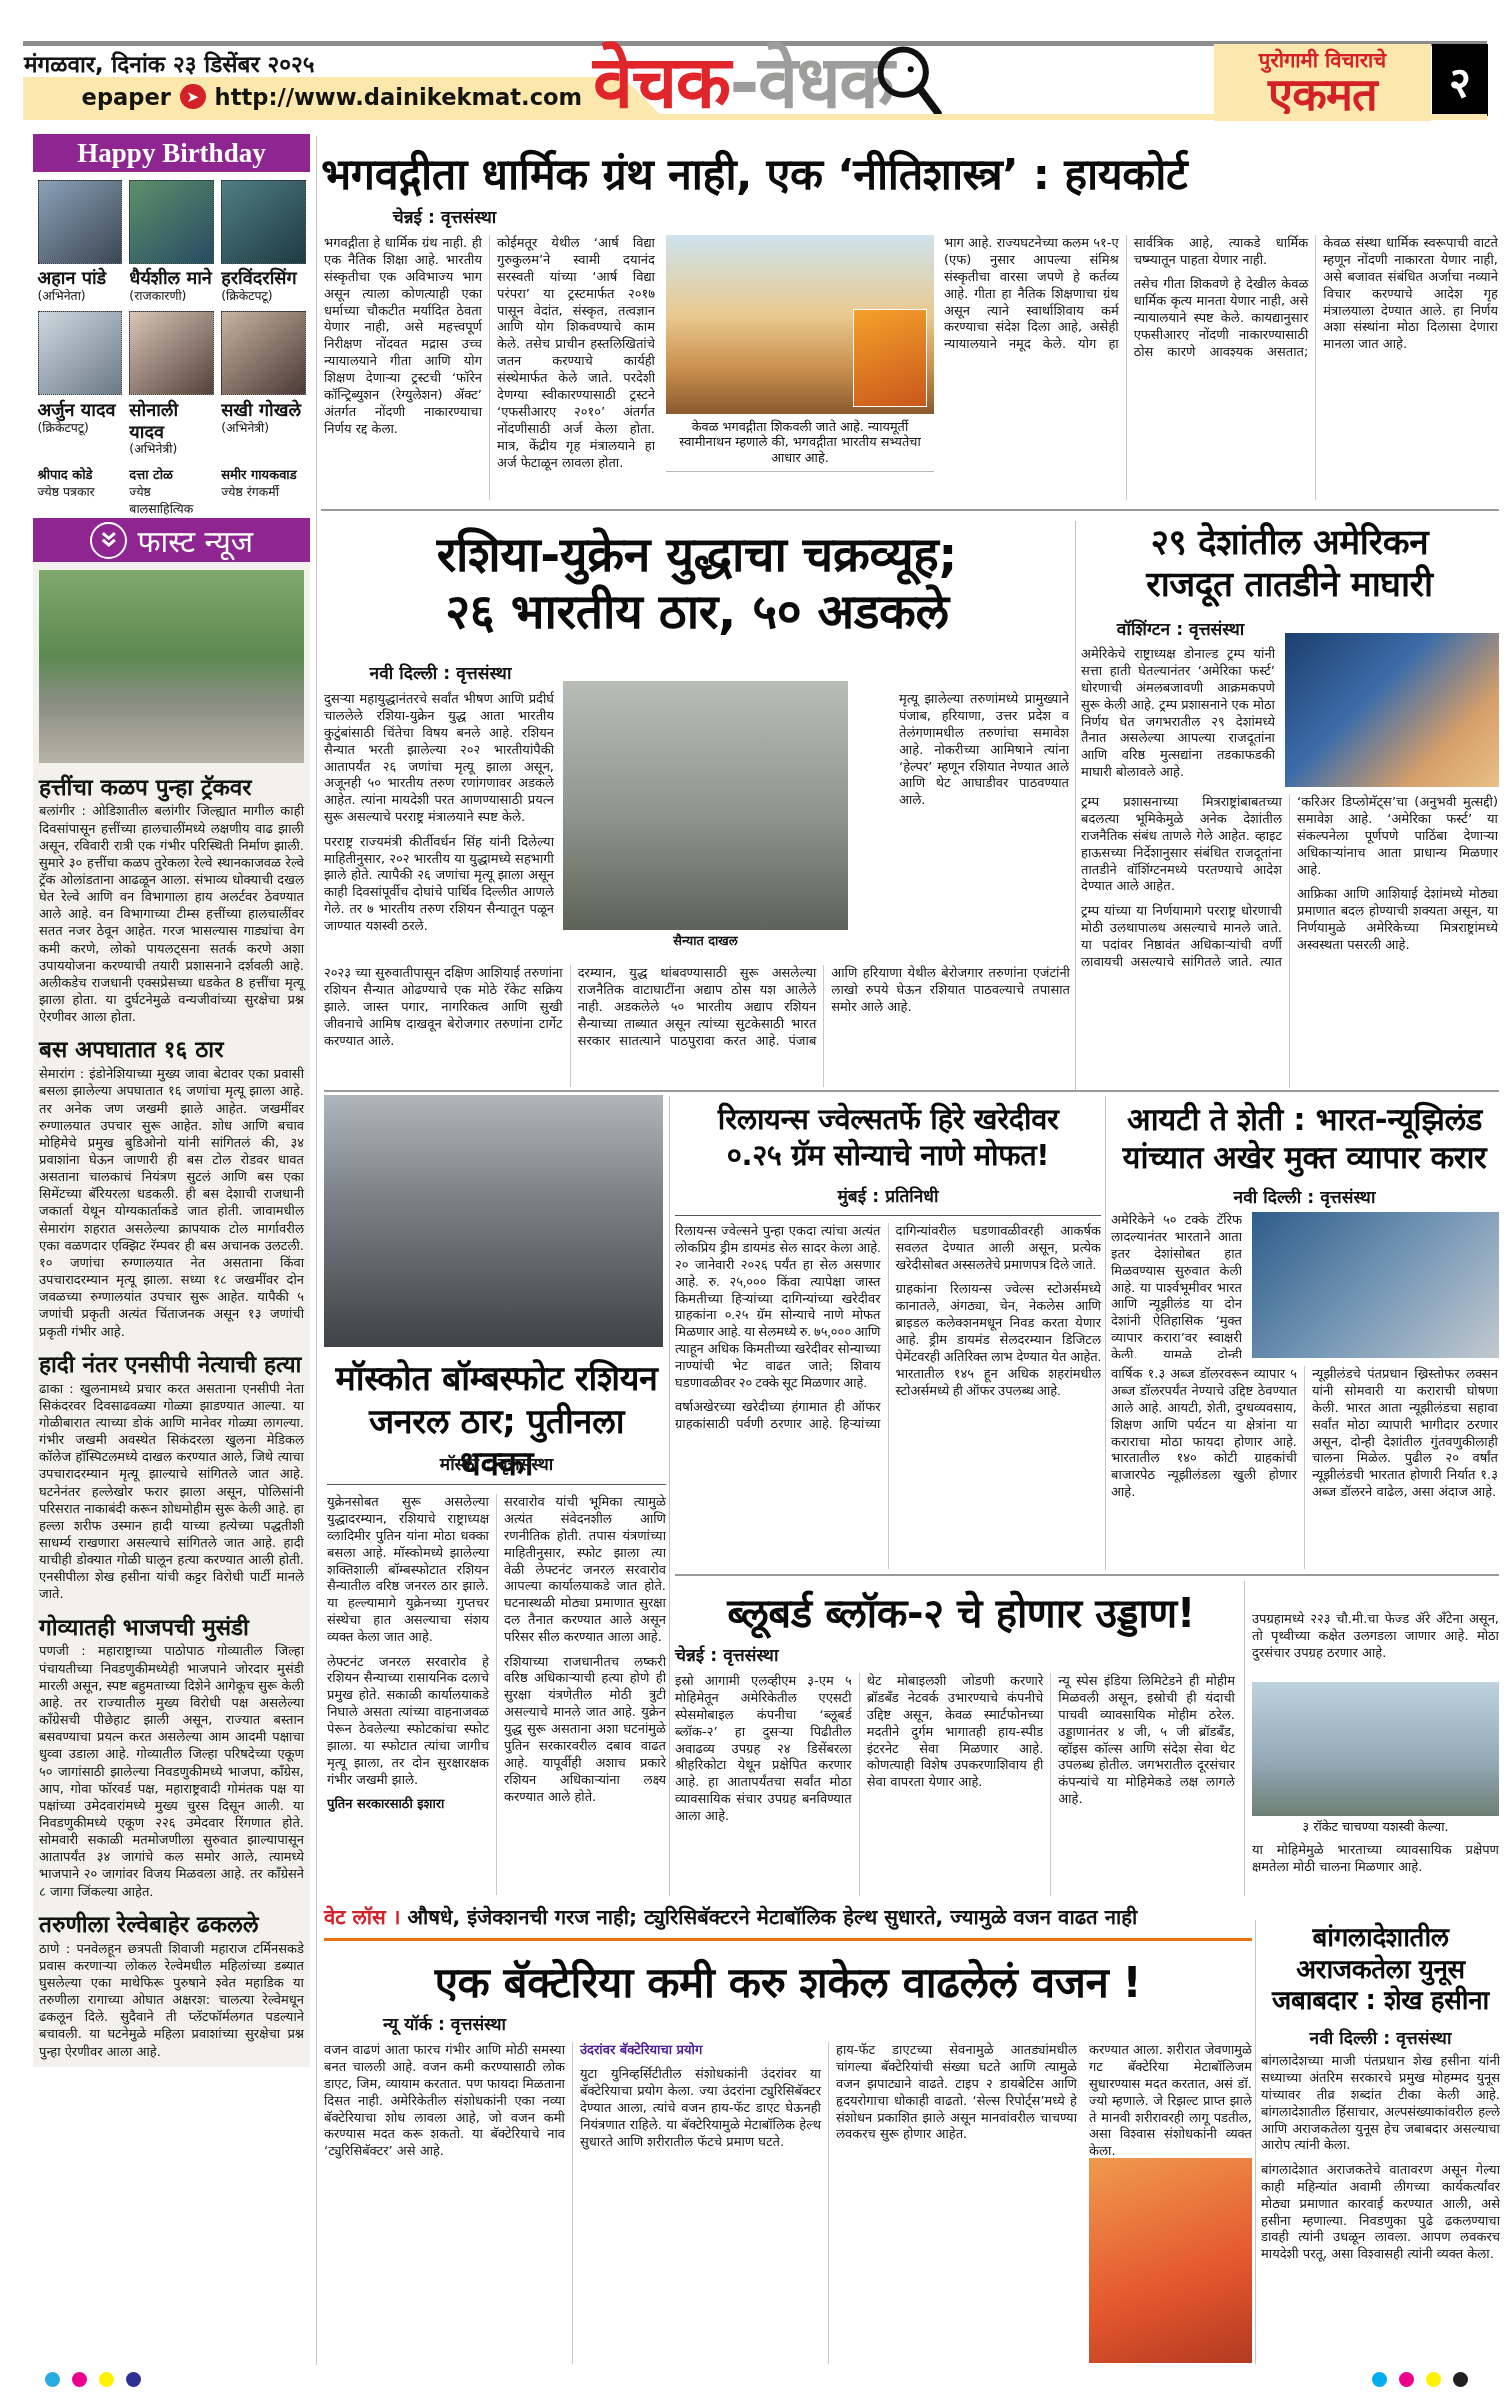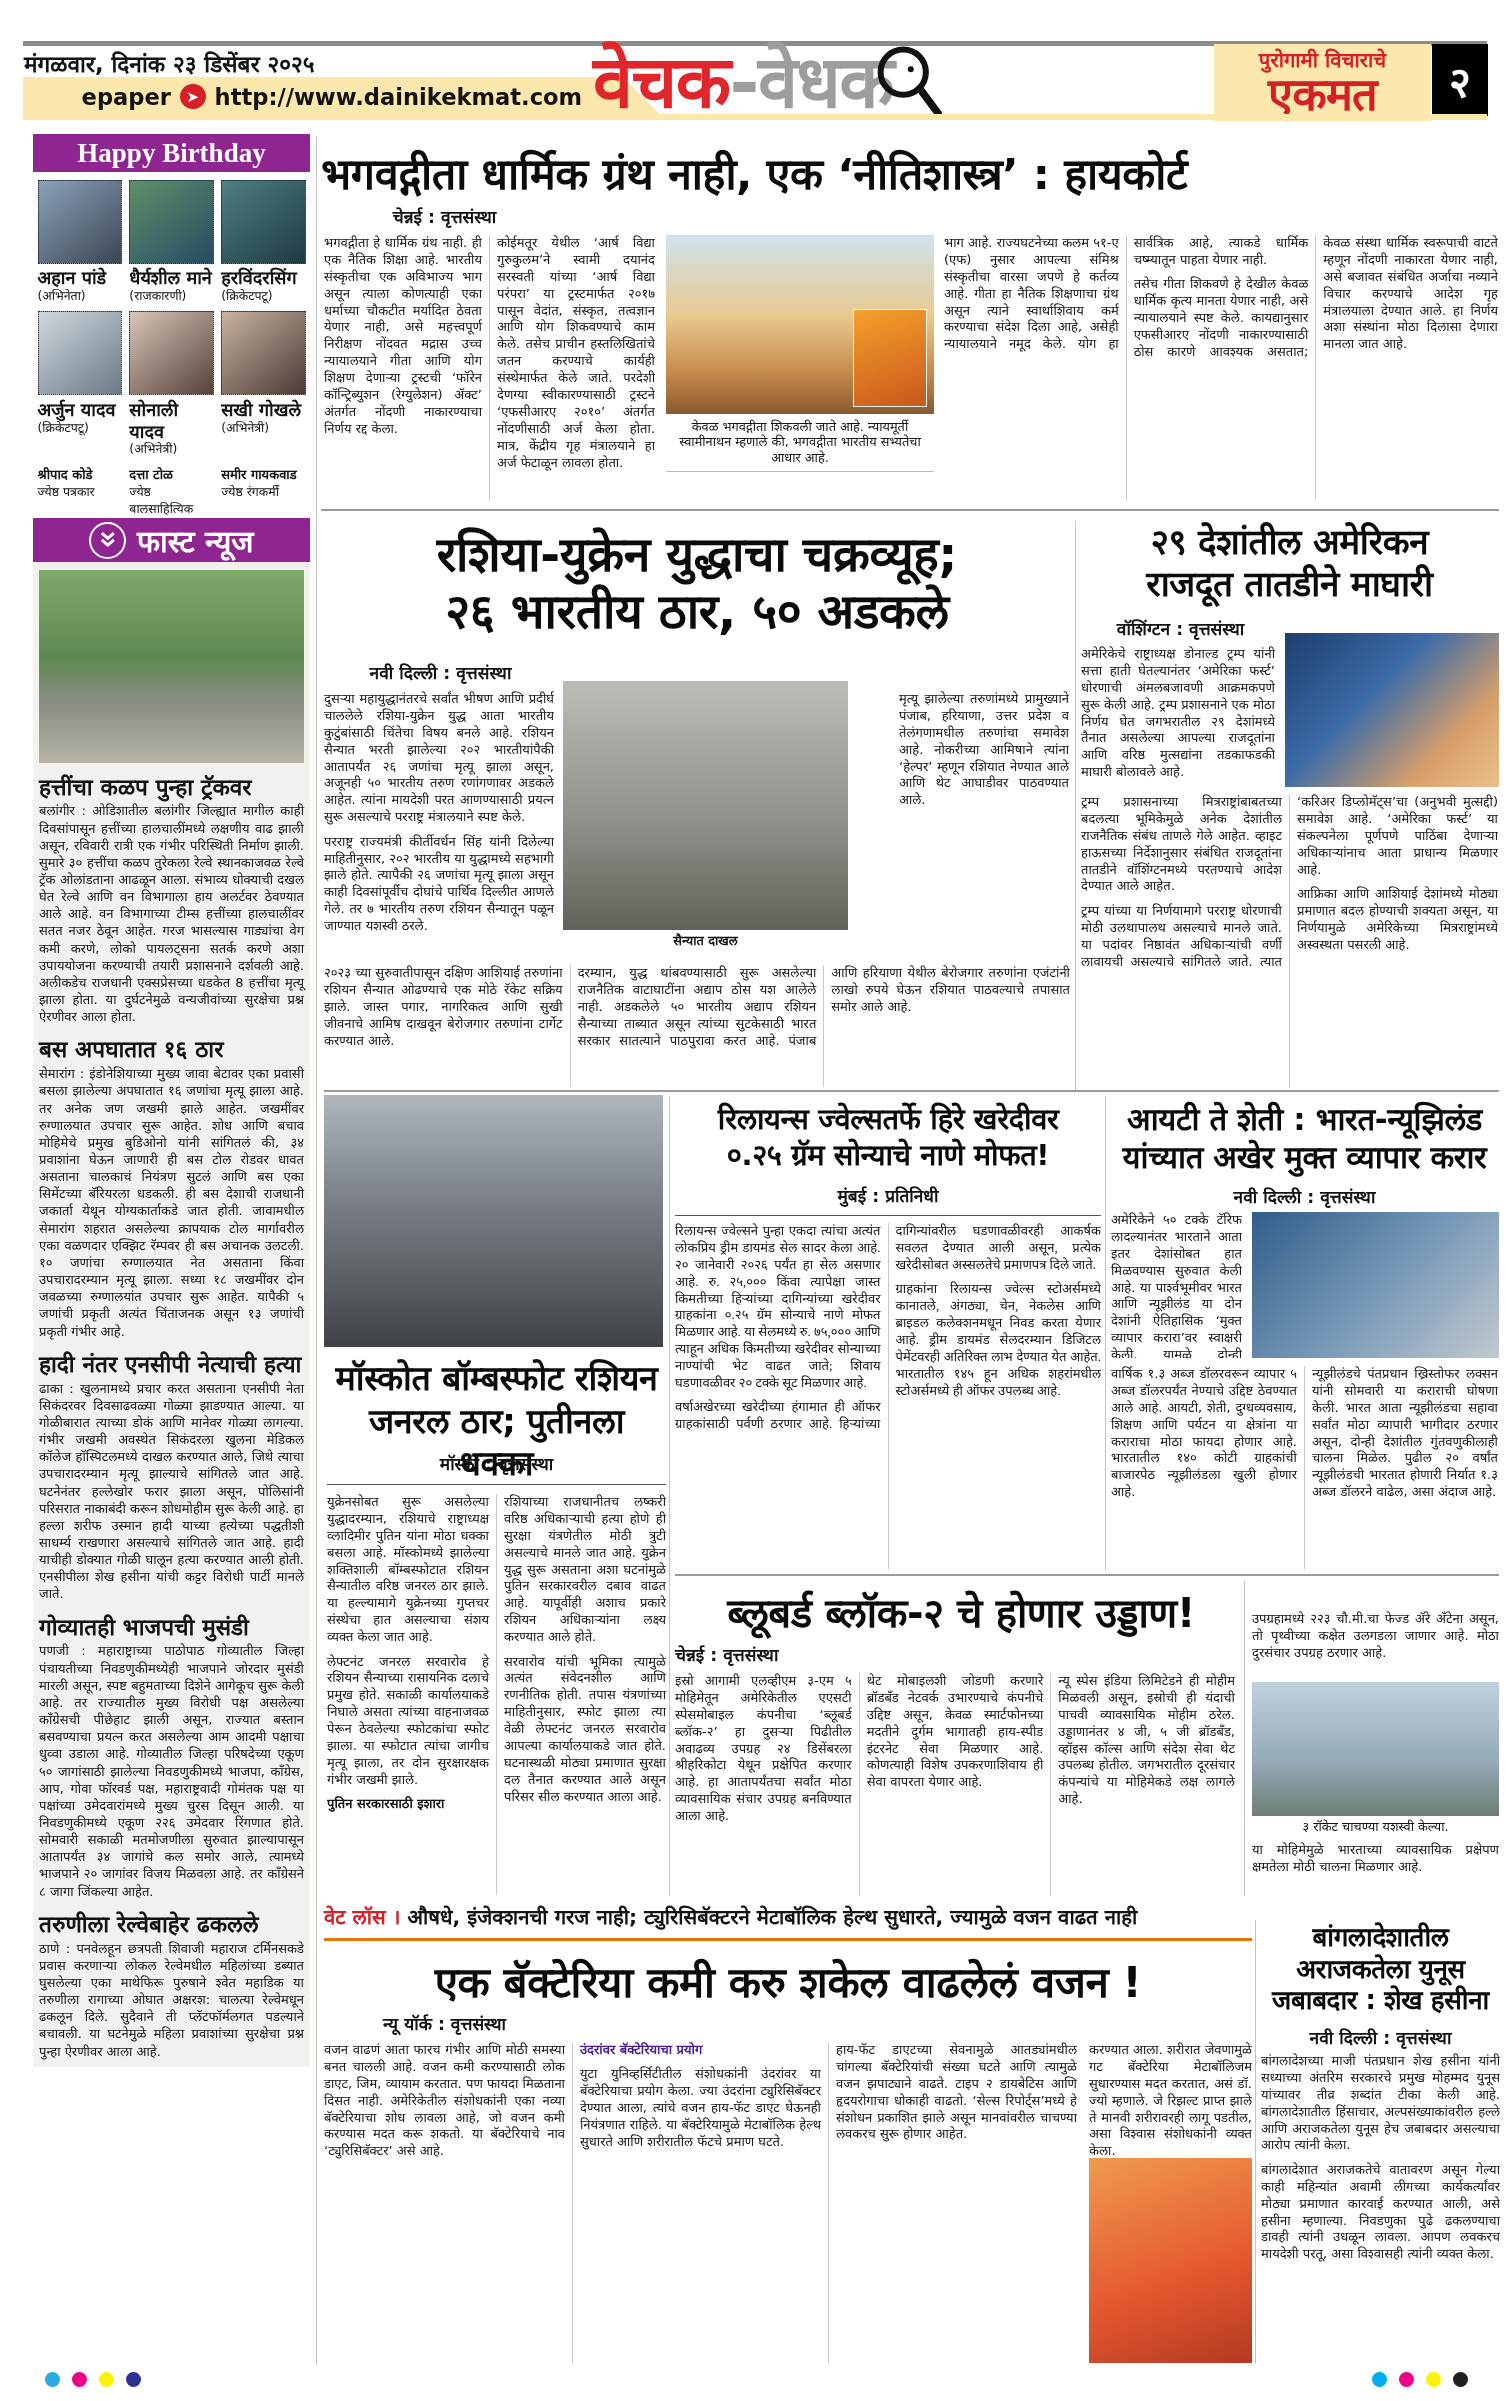--- a/index.html
+++ b/index.html
@@ -43,21 +43,21 @@
   .ph2{background:linear-gradient(140deg,#5e8f6a,#274b63);}
   .ph3{background:linear-gradient(140deg,#4f7e83,#1e3a42);}
   .ph4{background:linear-gradient(140deg,#cfd8de,#6b7a88);}
   .ph5{background:linear-gradient(140deg,#d8c6b8,#56413a);}
   .ph6{background:linear-gradient(140deg,#c9b3a0,#4a3a36);}
   .bday-extra{display:grid;grid-template-columns:1fr 1fr 1fr;gap:7.5px;padding:7.5px 4.5px 0 4.5px;}
   .bday-extra .nm{font-weight:bold;font-size:13px;}
   .bday-extra .rl{font-size:12.4px;}
   .bday-footer{font-weight:bold;font-size:20.3px;text-align:center;padding:9px 0 4.5px 0;}
   .fn-icon{width:33px;height:33px;border:2.3px solid #fff;border-radius:50%;display:flex;align-items:center;justify-content:center;}
-  .fn-title{font-weight:bold;font-size:30px;}
+  .fn-title{font-weight:normal;font-size:30px;}
   .fastnews{background:#f2f1ee;padding:0 6px 7.5px 6px;box-sizing:border-box;}
   .fn-item h3{font-size:22.6px;font-weight:bold;margin:12px 0 3px 0;line-height:1.1;}
   .fn-item p{font-size:13px;line-height:1.32;text-align:justify;margin:0;}
   
   .elephant{background:linear-gradient(180deg,#7fa96b 0%,#5d8a52 45%,#8c8f86 70%,#b7b3a6 100%);}
   .court{background:linear-gradient(180deg,#cfe3ee 0%,#e9c98f 45%,#c98e4e 75%,#8a5a2e 100%);position:relative;}
   .gita-book{position:absolute;right:7.5px;bottom:7.5px;width:72px;height:96px;background:linear-gradient(160deg,#f5a12b,#c9571c);
              border:1.5px solid #fff;}
   .soldier{background:linear-gradient(180deg,#b9bdb6 0%,#8e948c 55%,#5d6358 100%);}
   .wreck{background:linear-gradient(180deg,#aeb6bc 0%,#7c8288 40%,#3f4347 100%);}
@@ -271,22 +271,22 @@
 
   <div class="abs headline" style="left:327px;top:1357px;width:339px;font-size:34px;line-height:1.25;text-align:center;">
     <div>मॉस्कोत बॉम्बस्फोट रशियन</div>
     <div>जनरल ठार; पुतीनला धक्का</div>
   </div>
   <div class="abs byline" style="left:327px;top:1452px;width:339px;border-bottom:1.5px solid #555;padding-bottom:9px;">मॉस्को : वृत्तसंस्था</div>
   <div class="abs body cols2" style="left:327px;top:1494px;width:339px;height:401px;">
     <p>युक्रेनसोबत सुरू असलेल्या युद्धादरम्यान, रशियाचे राष्ट्राध्यक्ष व्लादिमीर पुतिन यांना मोठा धक्का बसला आहे. मॉस्कोमध्ये झालेल्या शक्तिशाली बॉम्बस्फोटात रशियन सैन्यातील वरिष्ठ जनरल ठार झाले. या हल्ल्यामागे युक्रेनच्या गुप्तचर संस्थेचा हात असल्याचा संशय व्यक्त केला जात आहे.</p>
     <p>लेफ्टनंट जनरल सरवारोव हे रशियन सैन्याच्या रासायनिक दलाचे प्रमुख होते. सकाळी कार्यालयाकडे निघाले असता त्यांच्या वाहनाजवळ पेरून ठेवलेल्या स्फोटकांचा स्फोट झाला. या स्फोटात त्यांचा जागीच मृत्यू झाला, तर दोन सुरक्षारक्षक गंभीर जखमी झाले.</p>
     <p class="subhead-c">पुतिन सरकारसाठी इशारा</p>
+    <p>सरवारोव यांची भूमिका त्यामुळे अत्यंत संवेदनशील आणि रणनीतिक होती. तपास यंत्रणांच्या माहितीनुसार, स्फोट झाला त्या वेळी लेफ्टनंट जनरल सरवारोव आपल्या कार्यालयाकडे जात होते. घटनास्थळी मोठ्या प्रमाणात सुरक्षा दल तैनात करण्यात आले असून परिसर सील करण्यात आला आहे.</p>
     <p>रशियाच्या राजधानीतच लष्करी वरिष्ठ अधिकाऱ्याची हत्या होणे ही सुरक्षा यंत्रणेतील मोठी त्रुटी असल्याचे मानले जात आहे. युक्रेन युद्ध सुरू असताना अशा घटनांमुळे पुतिन सरकारवरील दबाव वाढत आहे. यापूर्वीही अशाच प्रकारे रशियन अधिकाऱ्यांना लक्ष्य करण्यात आले होते.</p>
-    <p>सरवारोव यांची भूमिका त्यामुळे अत्यंत संवेदनशील आणि रणनीतिक होती. तपास यंत्रणांच्या माहितीनुसार, स्फोट झाला त्या वेळी लेफ्टनंट जनरल सरवारोव आपल्या कार्यालयाकडे जात होते. घटनास्थळी मोठ्या प्रमाणात सुरक्षा दल तैनात करण्यात आले असून परिसर सील करण्यात आला आहे.</p>
   </div>
   <div class="abs vline" style="left:669px;top:1096px;height:800px;"></div>
   <div class="abs hline" style="left:675px;top:1574px;width:824px;"></div>
 
   <div class="abs headline" style="left:675px;top:1584px;width:572px;font-size:40px;text-align:center;">ब्लूबर्ड ब्लॉक-२ चे होणार उड्डाण!</div>
   <div class="abs byline" style="left:675px;top:1643px;width:188px;text-align:left;">चेन्नई : वृत्तसंस्था</div>
   <div class="abs body cols3" style="left:675px;top:1673px;width:560px;height:223px;">
     <p>इस्रो आगामी एलव्हीएम ३-एम ५ मोहिमेतून अमेरिकेतील एएसटी स्पेसमोबाइल कंपनीचा ‘ब्लूबर्ड ब्लॉक-२’ हा दुसऱ्या पिढीतील अवाढव्य उपग्रह २४ डिसेंबरला श्रीहरिकोटा येथून प्रक्षेपित करणार आहे. हा आतापर्यंतचा सर्वांत मोठा व्यावसायिक संचार उपग्रह बनविण्यात आला आहे.</p>
     <p>थेट मोबाइलशी जोडणी करणारे ब्रॉडबँड नेटवर्क उभारण्याचे कंपनीचे उद्दिष्ट असून, केवळ स्मार्टफोनच्या मदतीने दुर्गम भागातही हाय-स्पीड इंटरनेट सेवा मिळणार आहे. कोणत्याही विशेष उपकरणाशिवाय ही सेवा वापरता येणार आहे.</p>
     <p>न्यू स्पेस इंडिया लिमिटेडने ही मोहीम मिळवली असून, इस्रोची ही यंदाची पाचवी व्यावसायिक मोहीम ठरेल. उड्डाणानंतर ४ जी, ५ जी ब्रॉडबँड, व्हॉइस कॉल्स आणि संदेश सेवा थेट उपलब्ध होतील. जगभरातील दूरसंचार कंपन्यांचे या मोहिमेकडे लक्ष लागले आहे.</p>

